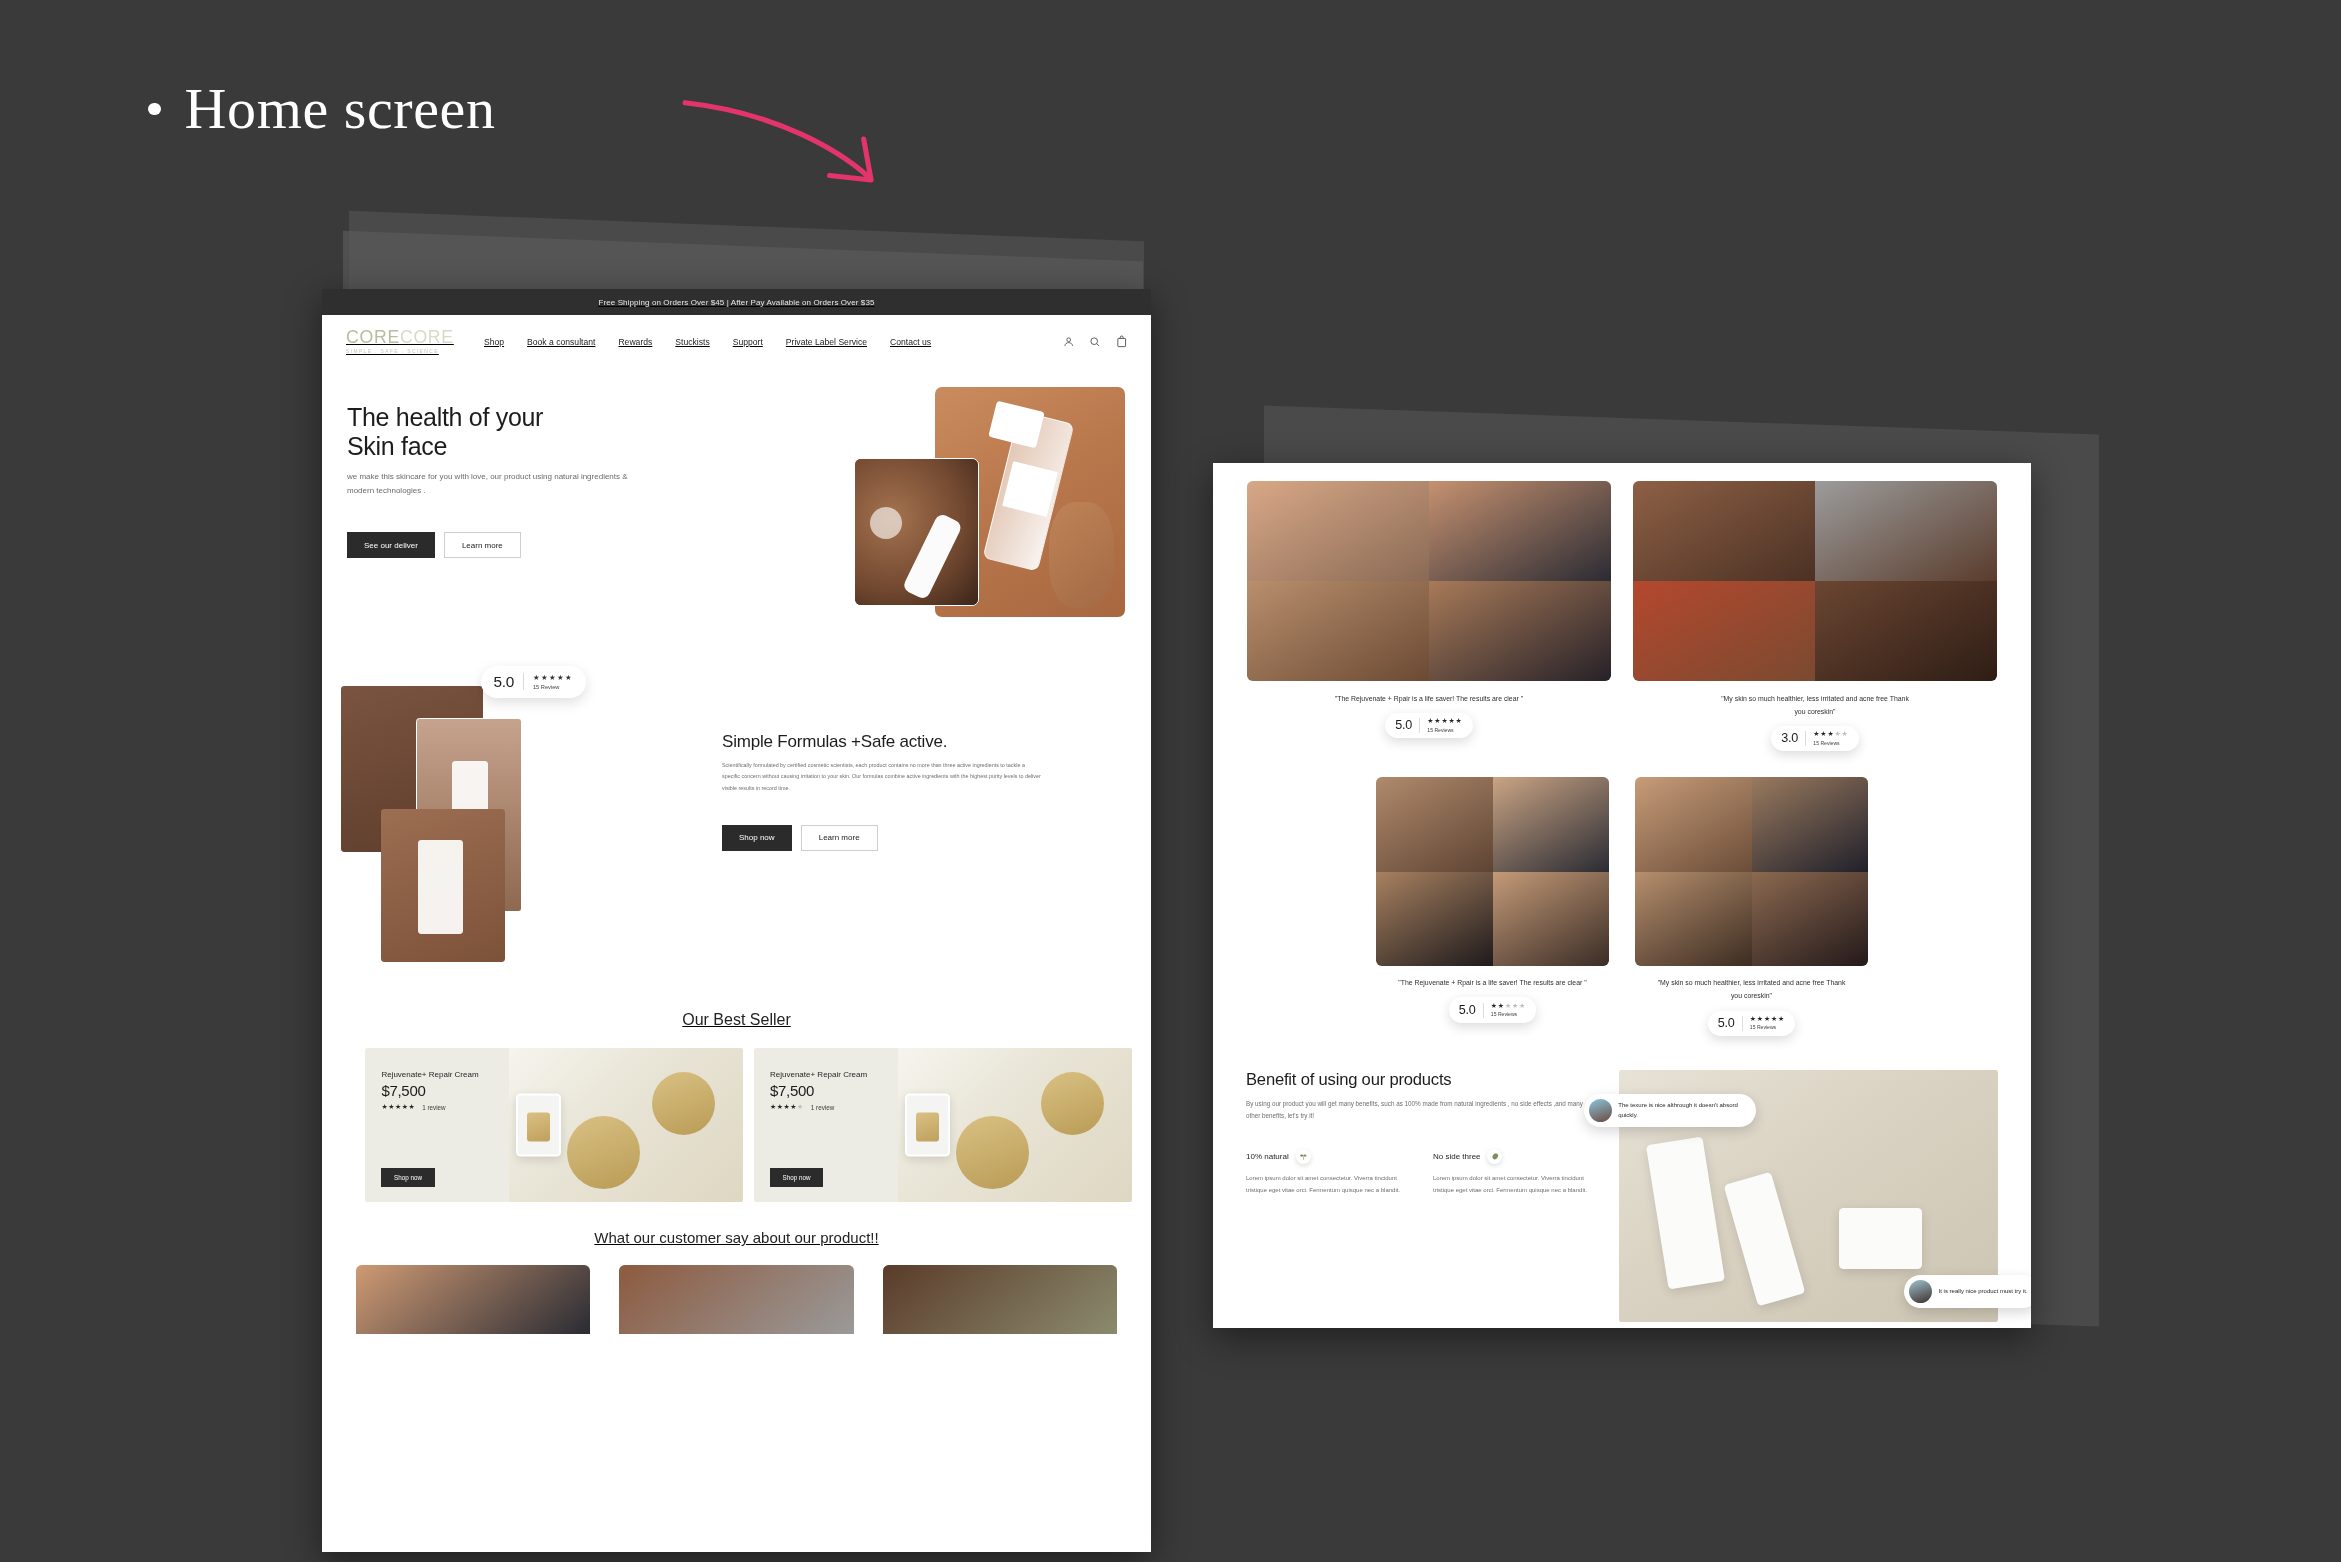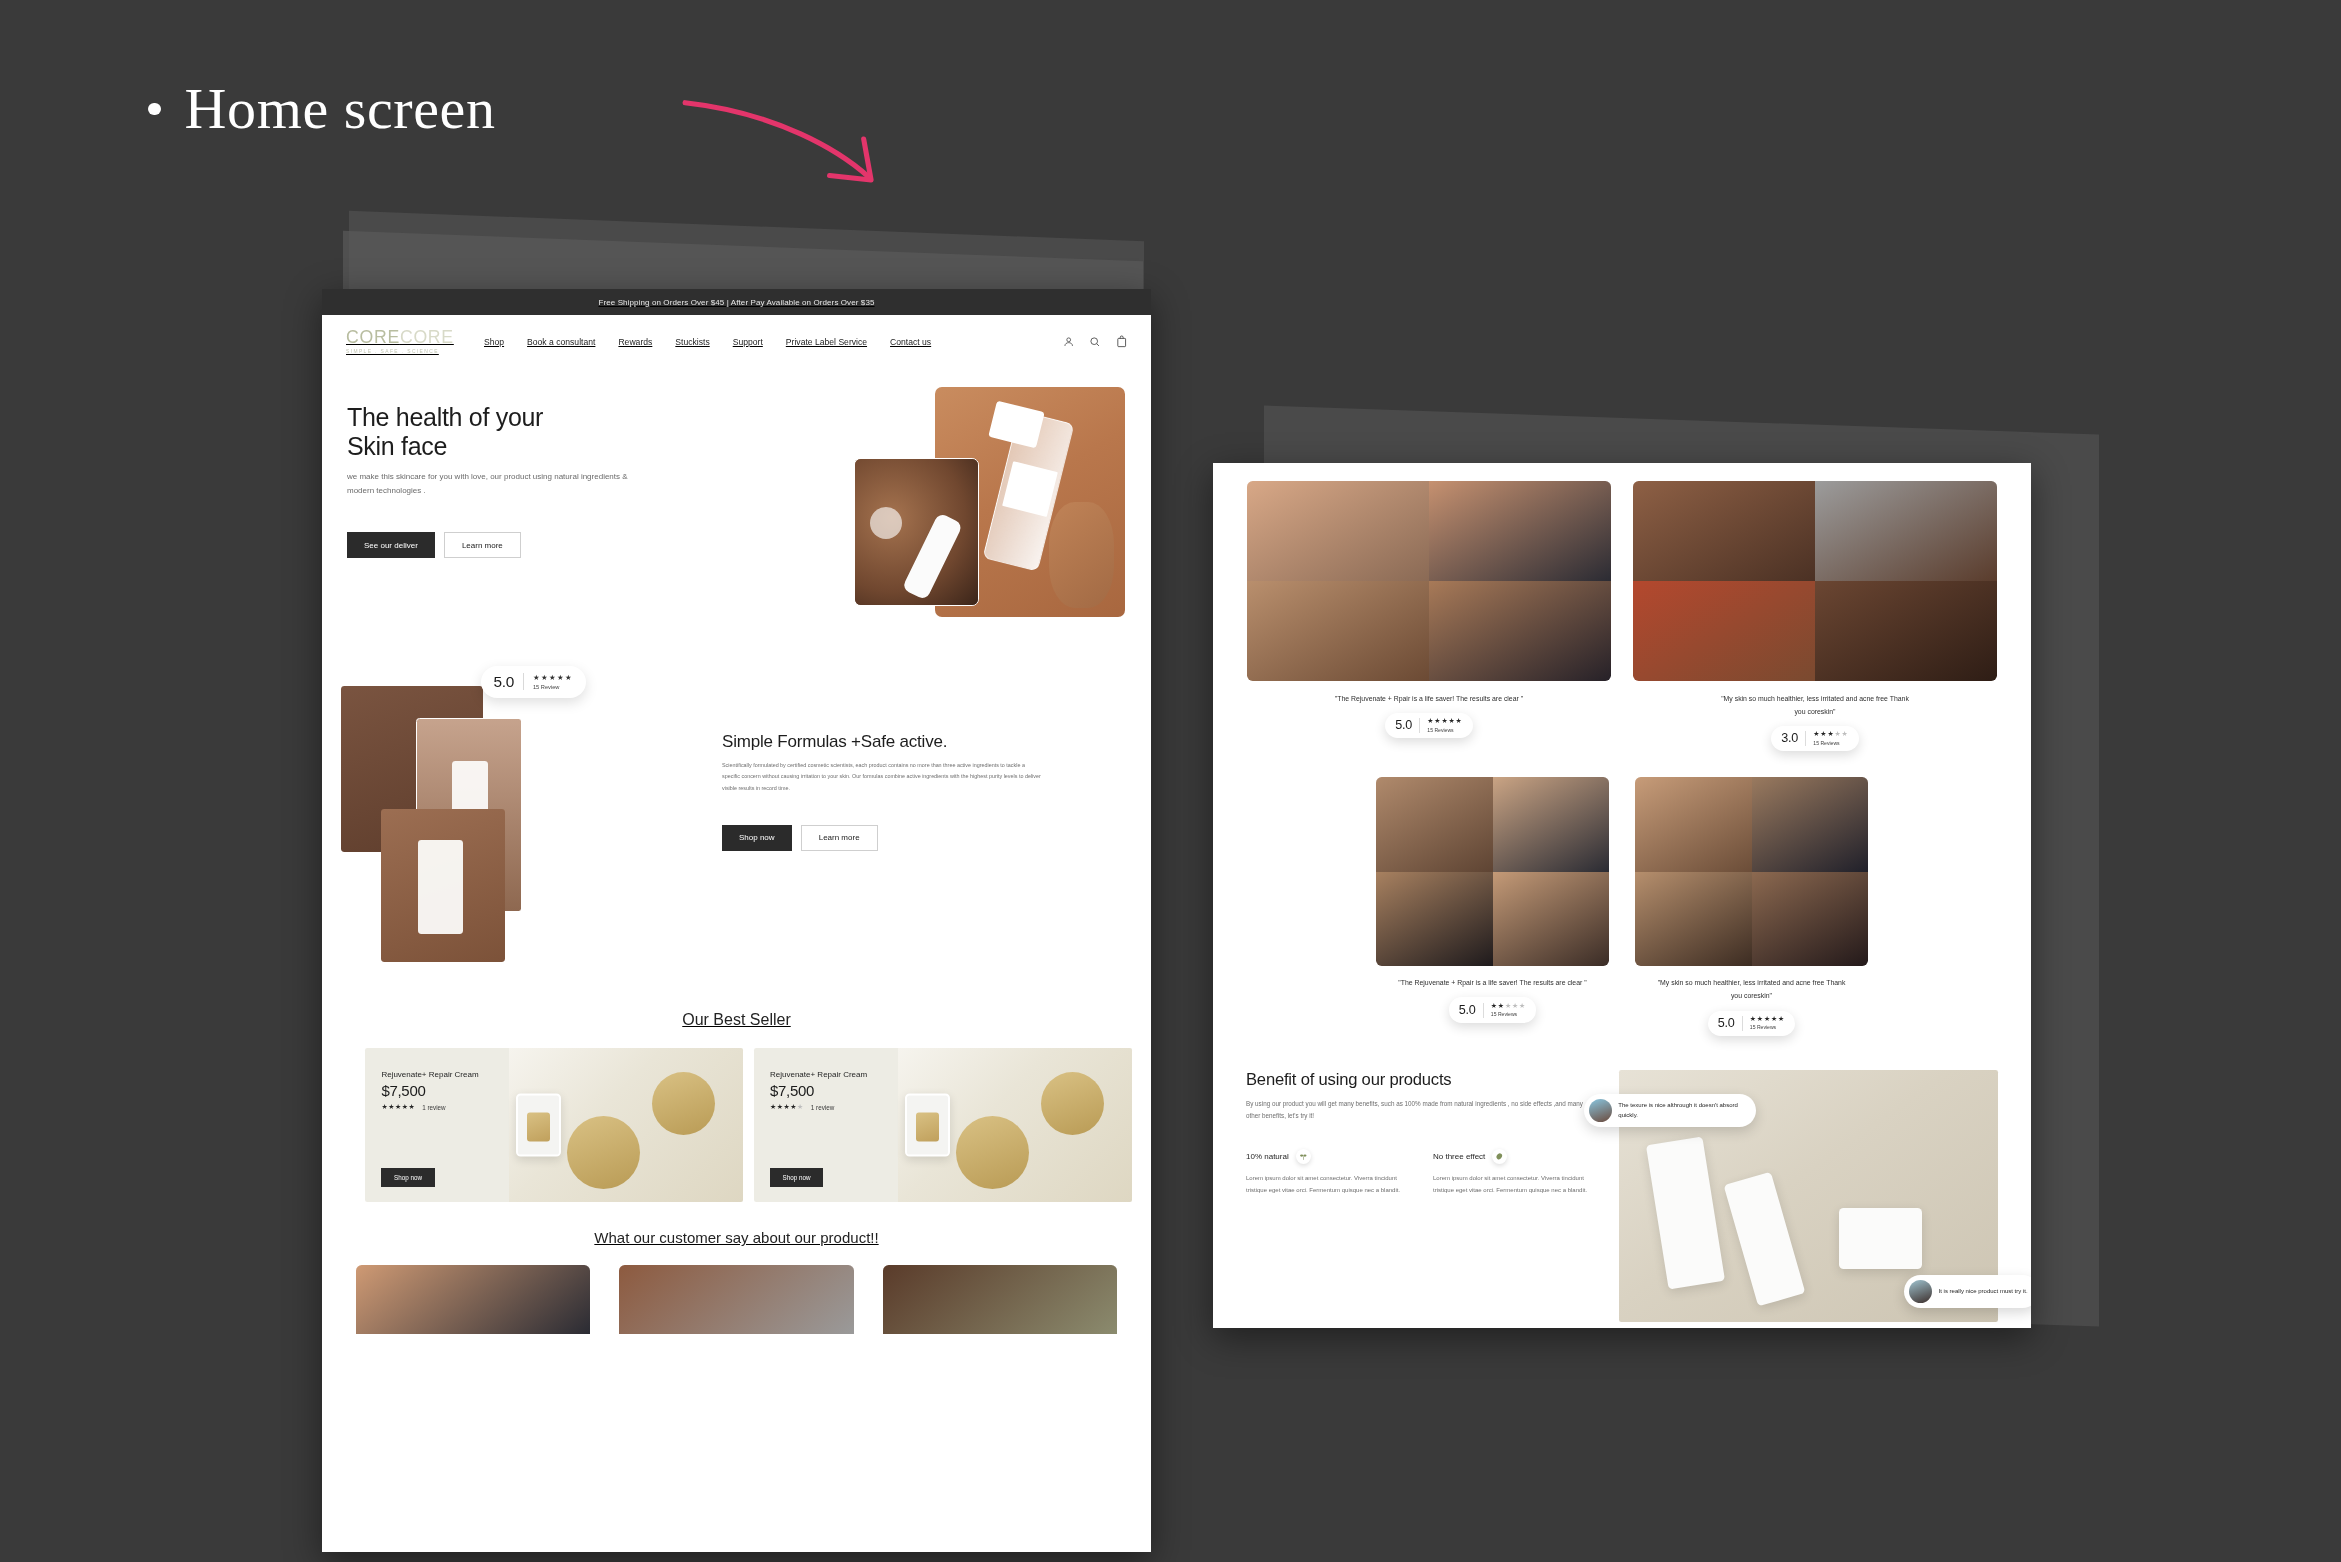--- a/index.html
+++ b/index.html
@@ -411,21 +411,21 @@
                     <ellipse cx="16.5" cy="10" rx="4.5" ry="3"></ellipse>
                   <rect x="11.2" y="12" width="1.6" height="10"></rect>
                   </svg>
               </span>
             </div>
             <div class="ben-body">Lorem ipsum dolor sit amet consectetur. Viverra tincidunt tristique eget vitae orci. Fermentum quisque nec a blandit.</div>
           </div>
 
           <div class="ben-col">
             <div class="ben-ttl-row">
-              <span class="ben-ttl">No three effect</span>
+              <span class="ben-ttl">No side three</span>
               <span class="ben-ico">
                 <svg width="8.6" height="8.6" viewBox="0 0 24 24" fill="#7f8f5a">
                   <ellipse cx="12" cy="12" rx="7" ry="9" transform="rotate(35 12 12)"></ellipse>
                   </svg>
               </span>
             </div>
             <div class="ben-body">Lorem ipsum dolor sit amet consectetur. Viverra tincidunt tristique eget vitae orci. Fermentum quisque nec a blandit.</div>
           </div>
 
         </div>

